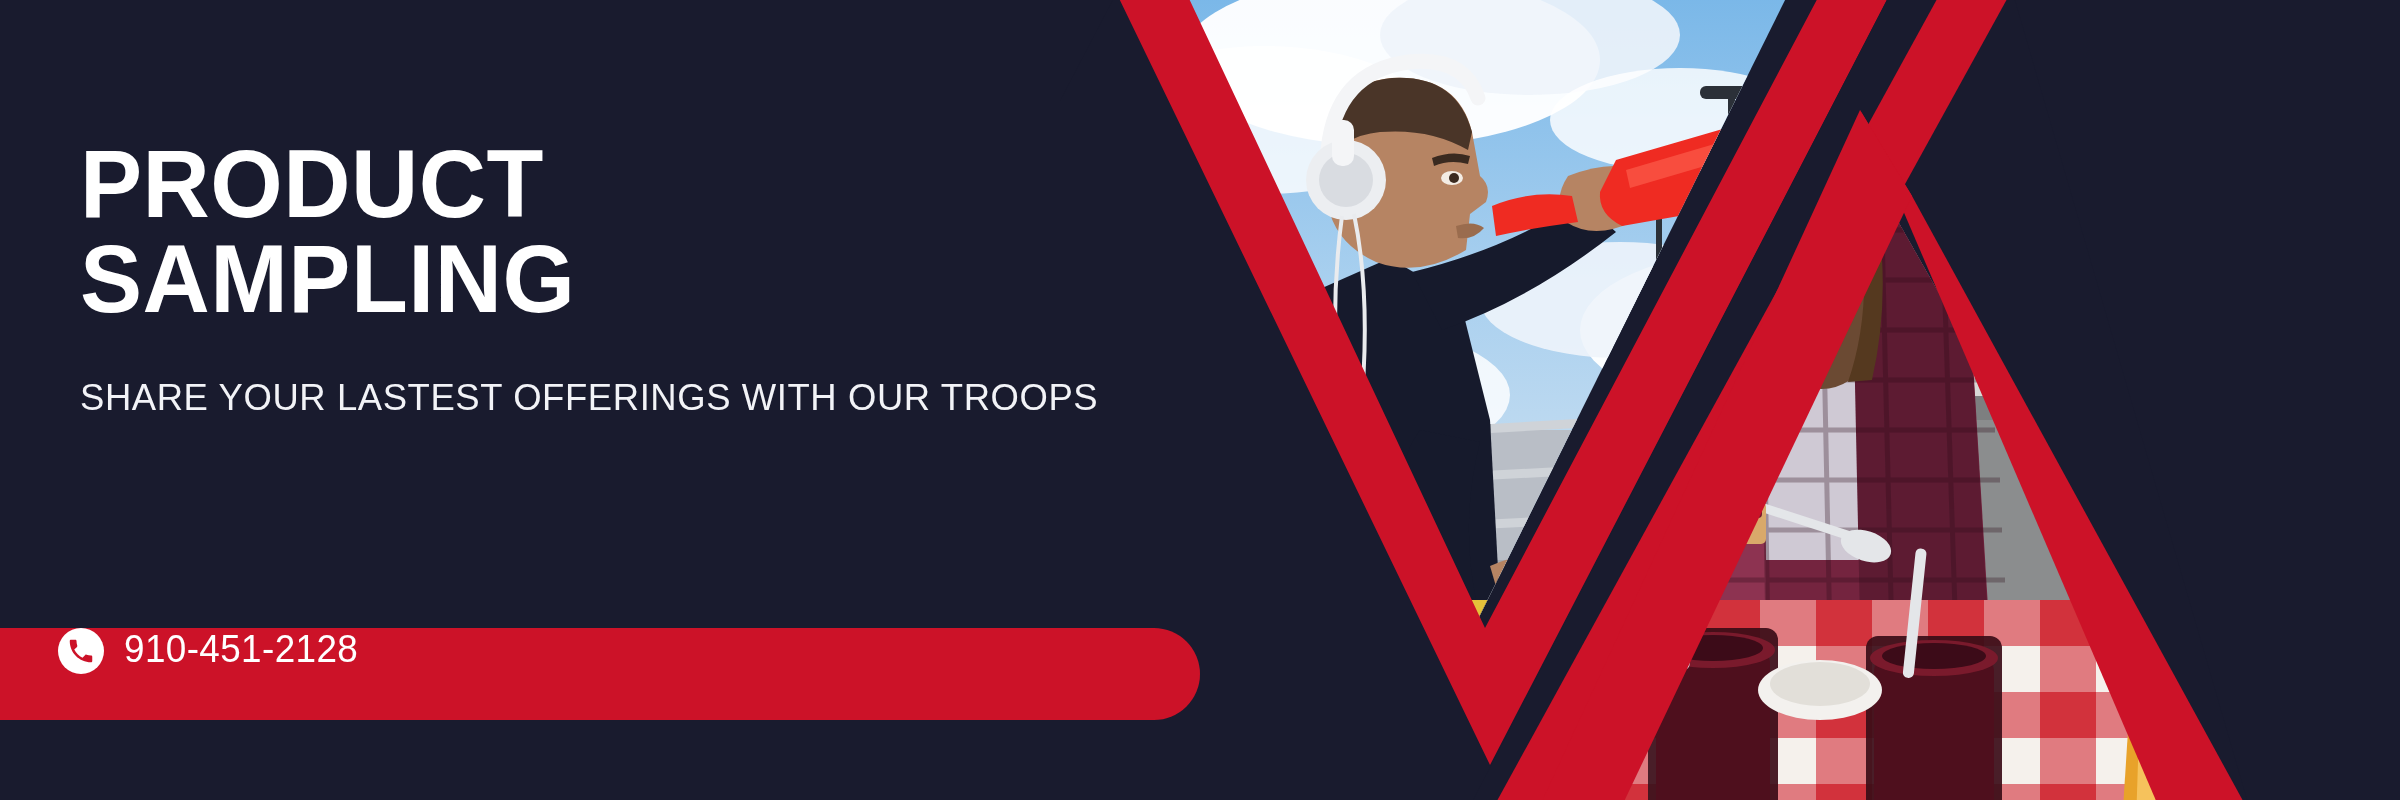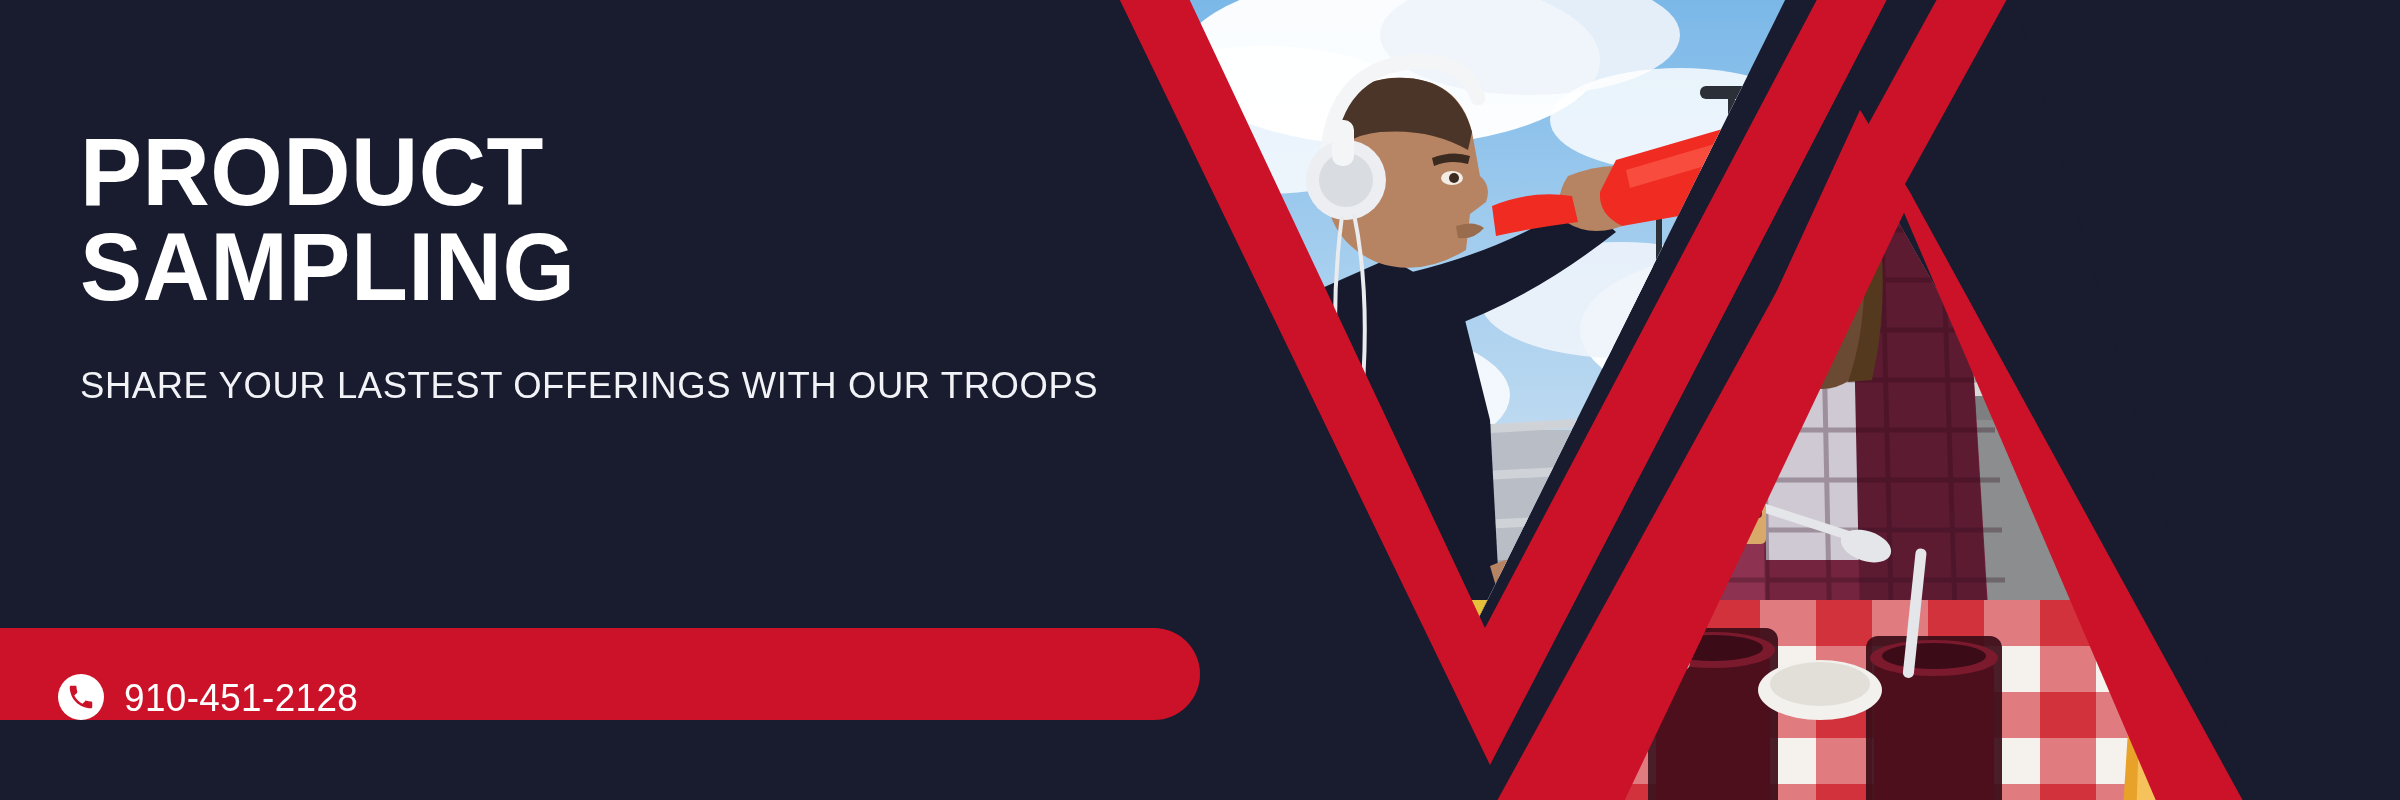--- a/index.html
+++ b/index.html
@@ -15,21 +15,21 @@
     overflow: hidden;
     background: #191B2E;
     font-family: "Liberation Sans", "DejaVu Sans", sans-serif;
     -webkit-font-smoothing: antialiased;
   }
 
   
   .text-col {
     position: absolute;
     left: 80px;
-    top: 124px;
+    top: 136px;
     width: 1030px;
     z-index: 6;
   }
   .headline {
     margin: 0;
     color: #FFFFFF;
     font-size: 97px;
     line-height: 0.98;
     font-weight: 700;
     letter-spacing: 0.5px;
@@ -59,21 +59,21 @@
     width: 1260px;
     height: 92px;
     background: #CC1228;
     border-radius: 46px;
     display: flex;
     align-items: center;
     z-index: 7;
   }
   .cta-item {
     display: flex;
-    align-items: flex-end;
+    align-items: flex-start;
     height: 100%;
   }
   .cta-item.phone { margin-left: 118px; }
   .cta-item.web   { margin-left: 172px; }
 
   .cta-icon {
     width: 46px;
     height: 46px;
     border-radius: 50%;
     background: #FFFFFF;

